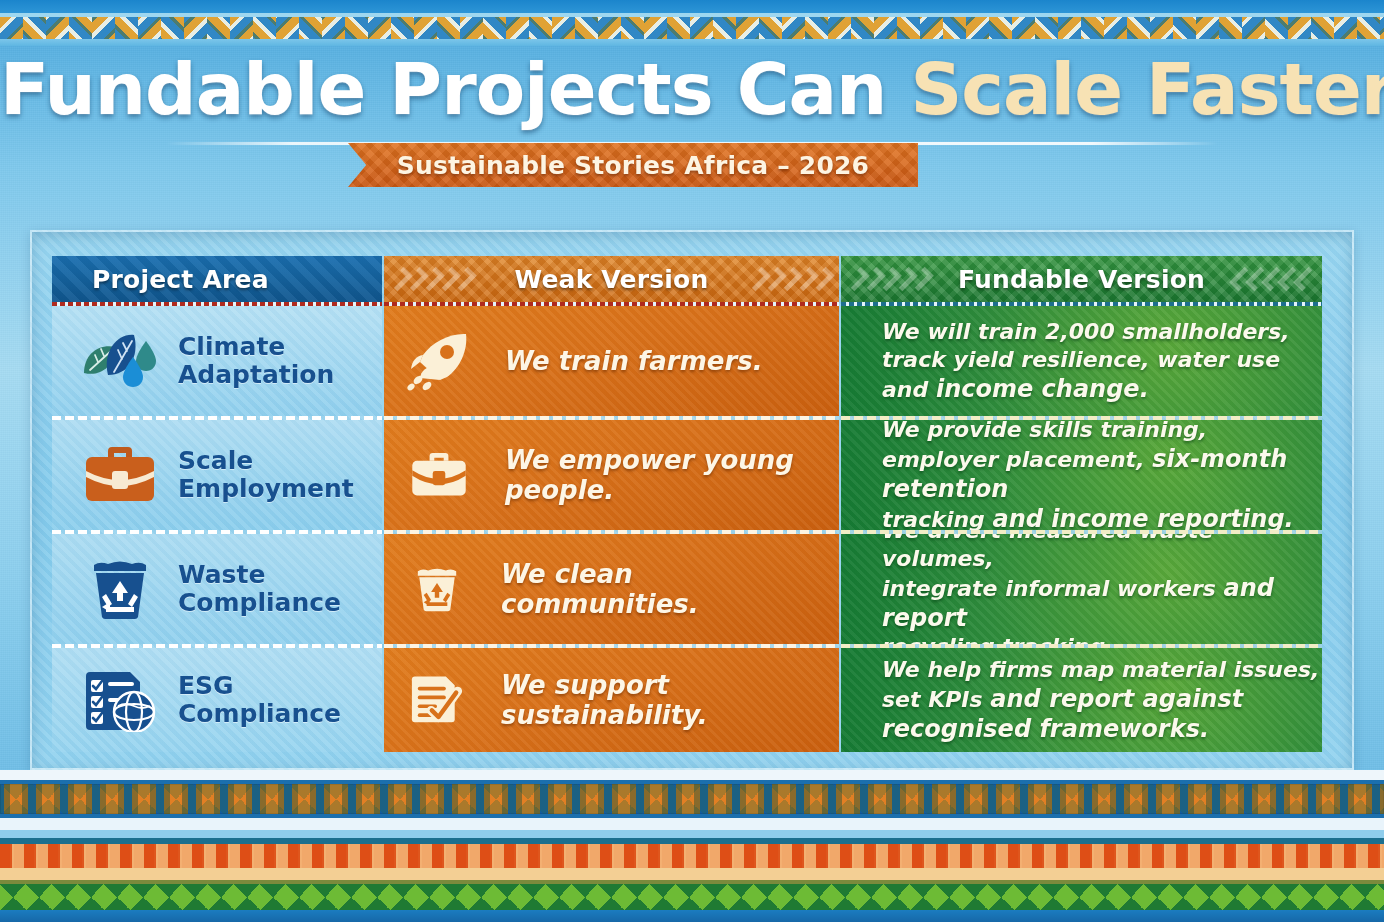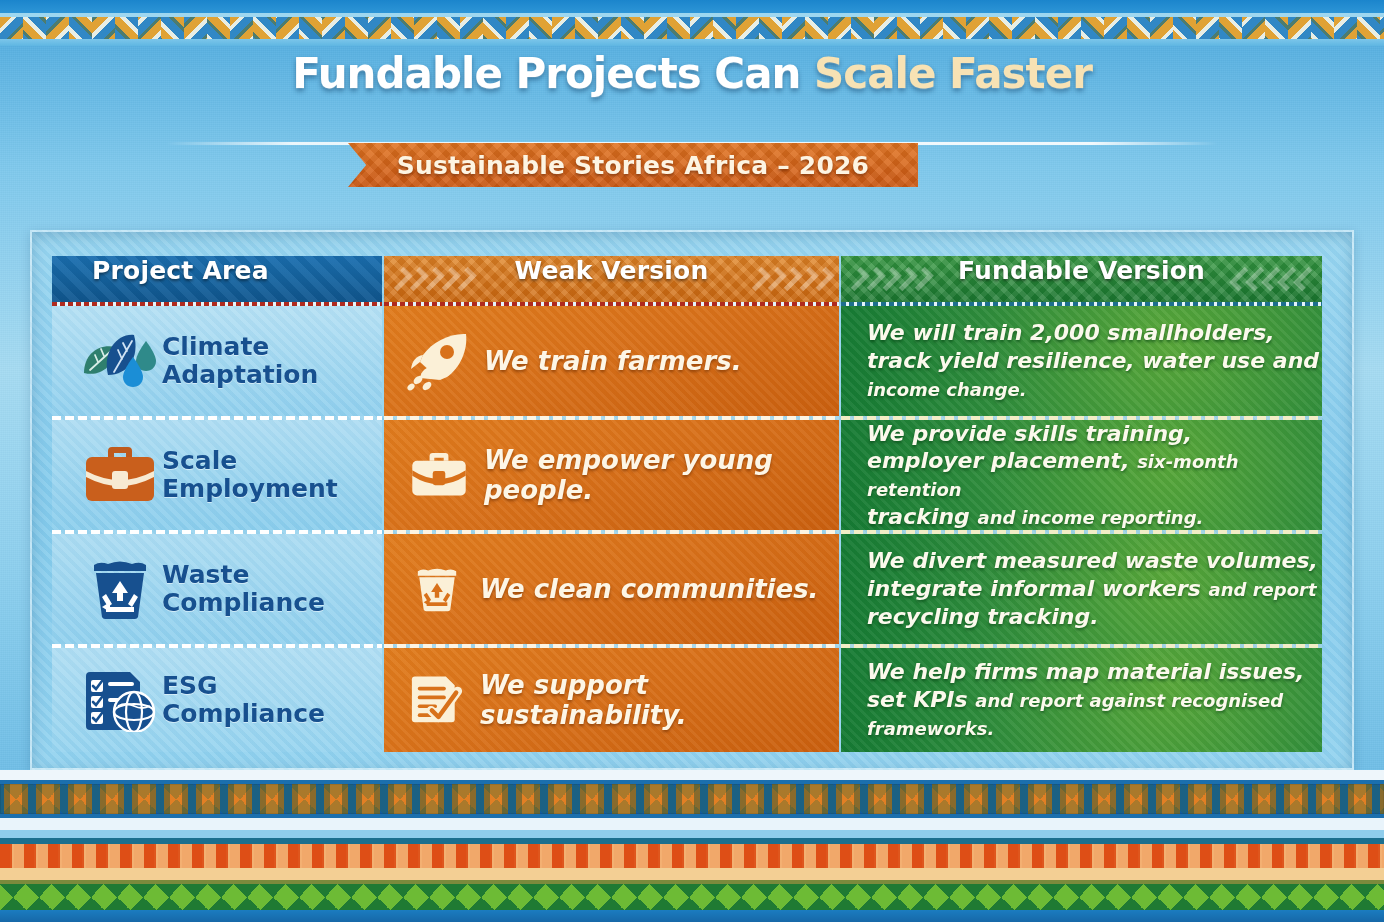--- a/index.html
+++ b/index.html
@@ -75,21 +75,21 @@
   }
 
   
   .title-wrap {
     position: absolute; top: 52px; left: 0; width: 1384px;
     text-align: center; z-index: 6;
   }
   .main-title {
     font-family: "DejaVu Sans", sans-serif;
     font-weight: bold;
-    font-size: 42px;
+    font-size: 72px;
     letter-spacing: -1px;
     line-height: 1.05;
     text-shadow: 0 3px 5px rgba(10,55,95,.48), 0 1px 0 rgba(255,255,255,.25);
     white-space: nowrap;
   }
   .t-white { color: #ffffff; }
   .t-cream { color: #f7e2b4; }
 
   .title-rule {
     position: absolute; top: 142px; left: 166px; width: 1052px; height: 3px;
@@ -139,21 +139,21 @@
     position: absolute; left: 52px; top: 256px;
     width: 1270px; height: 496px;
     display: grid;
     grid-template-columns: 330px 2px 455px 2px 481px;
     grid-template-rows: 46px 4px 110px 4px 110px 4px 110px 4px 104px;
     z-index: 6;
   }
 
   
   .hd {
-    display: flex; align-items: flex-start; justify-content: center;
+    display: flex; align-items: center; justify-content: center;
     position: relative; overflow: hidden;
   }
   .hd span {
     font-family: "DejaVu Sans", sans-serif;
     font-weight: bold; font-size: 25px; color: #ffffff;
     text-shadow: 0 2px 3px rgba(0,0,0,.45);
     letter-spacing: .2px; white-space: nowrap; z-index: 2;
   }
   .hd-blue {
     background:
@@ -205,27 +205,27 @@
   .rule.orangeline {
     background: repeating-linear-gradient(90deg, #fdf4e2 0 9px, rgba(253,244,226,.2) 9px 13px);
   }
   .gap { background: transparent; }
 
   
   .cell { position: relative; overflow: hidden; display: flex; align-items: center; }
 
   .cell-area {
     background: linear-gradient(180deg, rgba(255,255,255,.30), rgba(255,255,255,.05));
-    padding-left: 26px; 
+    padding-left: 26px; gap: 16px;
   }
   .cell-weak {
     background:
       repeating-linear-gradient(45deg, rgba(255,255,255,.05) 0 3px, rgba(140,60,0,.05) 3px 7px),
       linear-gradient(160deg,#e07c1d 0%, #d8711a 45%, #c95f0f 100%);
-    padding-left: 22px; gap: 12px;
+    padding-left: 22px; gap: 33px;
   }
   .cell-fund {
     background:
       repeating-linear-gradient(45deg, rgba(255,255,255,.05) 0 3px, rgba(0,70,20,.05) 3px 7px),
       radial-gradient(circle at 68% 35%, #5aa83a 0%, #2f8c3c 55%, #157a34 100%);
     padding-left: 26px;
   }
 
   .area-label {
     font-family: "DejaVu Sans", sans-serif;
@@ -238,22 +238,23 @@
     font-weight: bold; font-size: 26px; color: #fdf6e6;
     text-shadow: 0 2px 3px rgba(110,45,0,.6);
     font-style: italic;
   }
   .fund-text {
     font-family: "DejaVu Sans", sans-serif;
     font-weight: bold; font-size: 22px; line-height: 1.26;
     color: #fbf9ec;
     text-shadow: 0 2px 3px rgba(0,60,15,.6);
     font-style: italic;
-  }
-  .fund-text .sm { font-size: 18px; }
+    margin-left: 15px;
+  }
+  .fund-text .sm { font-size: 24px; }
 
   
   .icon { flex: 0 0 auto; display: block; }
 
   
   .vsep { background: rgba(255,255,255,.9); }
   .vsep.blue { background: #9ad6f0; }
 
   
   .bottom-area {

